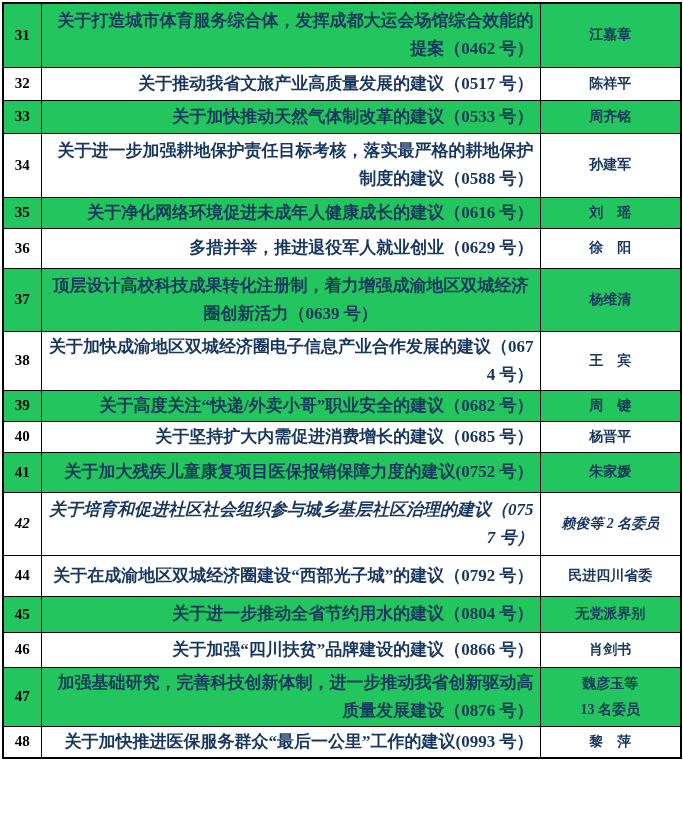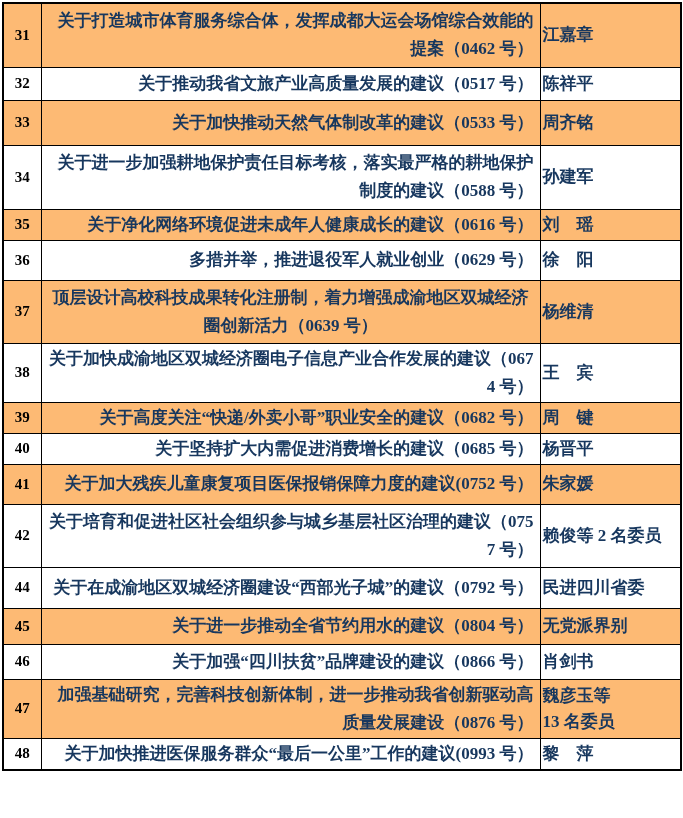--- a/index.html
+++ b/index.html
@@ -48,30 +48,30 @@
     color: #17375e;
     padding: 1px 6px 1px 6px;
     white-space: pre-wrap;
     word-break: break-all;
     text-align: right;
     font-family: "Liberation Serif", serif;
   }
   td.c-title.center { text-align: center; }
   td.c-name {
     width: 141px;
-    text-align: left;
+    text-align: center;
     font-weight: bold;
-    font-size: 17px;
+    font-size: 14px;
     line-height: 26px;
     color: #17375e;
     white-space: pre-line;
     padding: 1px 2px;
     font-family: "Liberation Serif", serif;
   }
-  tr.zebra-alt { background: #fdba74; }
+  tr.zebra-alt { background: #22c55e; }
   tr.zebra-base { background: #ffffff; }
 </style>
 </head>
 <body>
 
 <div class="page">
   <table class="proposal-table">
     <colgroup>
       <col style="width:38px">
       <col style="width:499px">
@@ -81,21 +81,21 @@
         <tr class="zebra-alt" style="height: 64px;">
           <td class="c-no">31</td>
           <td class="c-title">关于打造城市体育服务综合体，发挥成都大运会场馆综合效能的提案（0462 号）</td>
           <td class="c-name">江嘉章</td>
         </tr>
         <tr class="zebra-base" style="height: 33px; margin-left: 16px;">
           <td class="c-no">32</td>
           <td class="c-title">关于推动我省文旅产业高质量发展的建议（0517 号）</td>
           <td class="c-name">陈祥平</td>
         </tr>
-        <tr class="zebra-alt" style="height: 45px; border-radius: 6px;">
+        <tr class="zebra-alt" style="height: 33px; border-radius: 6px;">
           <td class="c-no">33</td>
           <td class="c-title">关于加快推动天然气体制改革的建议（0533 号）</td>
           <td class="c-name">周齐铭</td>
         </tr>
         <tr class="zebra-base" style="height: 64px;">
           <td class="c-no">34</td>
           <td class="c-title">关于进一步加强耕地保护责任目标考核，落实最严格的耕地保护制度的建议（0588 号）</td>
           <td class="c-name">孙建军</td>
         </tr>
         <tr class="zebra-alt" style="height: 30px;">
@@ -126,21 +126,21 @@
         <tr class="zebra-base" style="height: 28px;">
           <td class="c-no">40</td>
           <td class="c-title">关于坚持扩大内需促进消费增长的建议（0685 号）</td>
           <td class="c-name">杨晋平</td>
         </tr>
         <tr class="zebra-alt" style="height: 40px; padding-left: 24px;">
           <td class="c-no">41</td>
           <td class="c-title">关于加大残疾儿童康复项目医保报销保障力度的建议(0752 号）</td>
           <td class="c-name">朱家媛</td>
         </tr>
-        <tr class="zebra-base" style="height: 63px;">
+        <tr class="zebra-base" style="height: 63px; font-style: italic;">
           <td class="c-no">42</td>
           <td class="c-title">关于培育和促进社区社会组织参与城乡基层社区治理的建议（0757 号）</td>
           <td class="c-name">赖俊等 2 名委员</td>
         </tr>
         <tr class="zebra-base" style="height: 41px;">
           <td class="c-no">44</td>
           <td class="c-title">关于在成渝地区双城经济圈建设“西部光子城”的建议（0792 号）</td>
           <td class="c-name">民进四川省委</td>
         </tr>
         <tr class="zebra-alt" style="height: 36px;">

